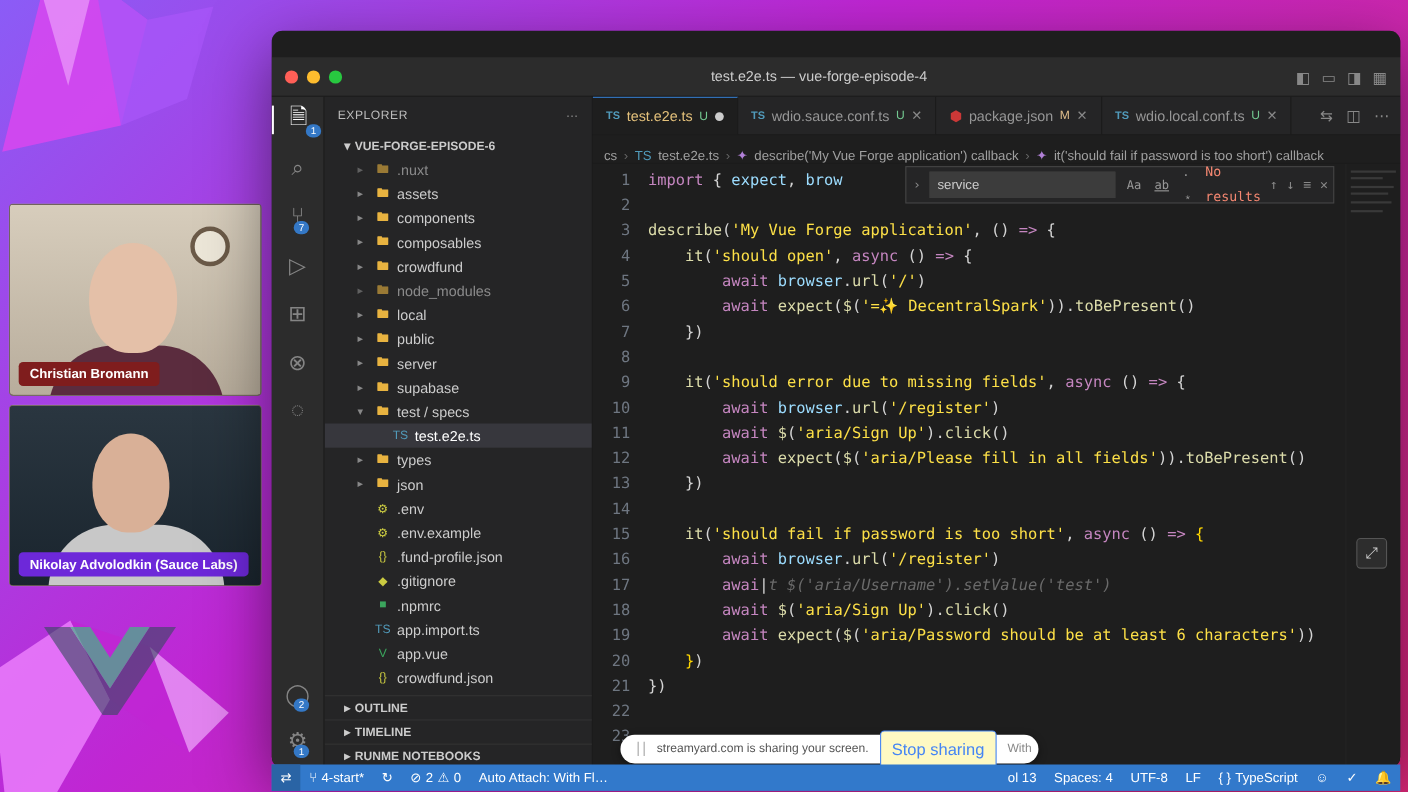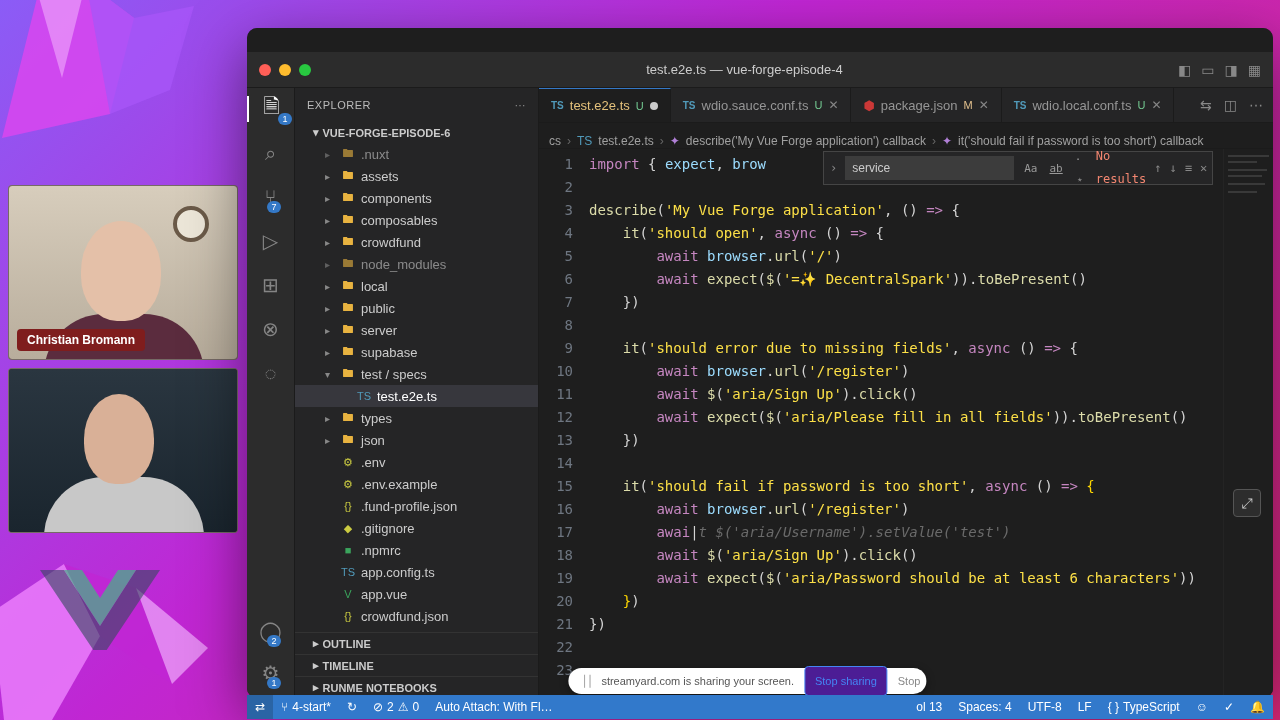--- a/index.html
+++ b/index.html
@@ -110,21 +110,21 @@
   .inlinebtn{ position:absolute; right:12px; top:340px; width:28px;height:28px; border:1px solid #555; border-radius:4px; display:flex;align-items:center;justify-content:center; color:#ccc; background:#2d2d2d;}
 
   
   .status{ position:absolute; left:247px; bottom:1px; width:1026px; height:24px; background:#3279cb; display:flex; align-items:center; font-size:12px; color:#fff; }
   .status .sbtn{ height:100%; display:flex; align-items:center; padding:0 8px; gap:4px; cursor:pointer;}
   .status .remote{ background:#2a64a5; }
   .status .spacer{flex:1}
 
   
   .share{ position:absolute; bottom:26px; left:640px; transform:translateX(-20%); height:26px; background:#fff; border-radius:20px; display:flex; align-items:center; font-size:11px; color:#555; padding:0 6px 0 12px; gap:10px; box-shadow:0 2px 8px rgba(0,0,0,.4);}
-  .share .stop{ background:#4c1d95; border:1px solid #4585f4; color:#4585f4; padding:8px 10px; border-radius:4px; font-size:11px; cursor:pointer;}
+  .share .stop{ background:#fef9c3; border:1px solid #4585f4; color:#4585f4; padding:8px 10px; border-radius:4px; font-size:15px; cursor:pointer;}
   .share .hide{ color:#888; font-size:11px; cursor:pointer;}
 </style>
 </head>
 <body>
 
 <div class="crystals">
   <div class="crystal tl"><svg viewBox="0 0 200 150">
         <polygon points="10,140 40,20 80,10 120,40 100,120" fill="#d946ef" opacity=".85"></polygon>
         <polygon points="80,10 120,40 170,30 150,100 100,120" fill="#a855f7" opacity=".8"></polygon>
         <polygon points="40,20 80,10 60,90" fill="#f0abfc" opacity=".6"></polygon>
@@ -147,20 +147,21 @@
   <div class="bg"></div>
     <div class="clock"></div>
     <div class="shirt"></div>
     <div class="head"></div>
   <div class="nameplate">Christian Bromann</div>
 </div>
 <div class="webcam cam2">
   <div class="bg"></div>
     <div class="shirt"></div>
     <div class="head"></div>
+  <div class="nameplate">Nikolay Advolodkin (Sauce Labs)</div>
 </div>
 
 <div class="mac-menubar">
   <span class="apple"></span>
   <span class="mi" style="font-weight:600">Code</span>
   <span class="mi">File</span>
   <span class="mi">Edit</span>
   <span class="mi">Selection</span>
   <span class="mi">View</span>
   <span class="mi">Go</span>
@@ -314,21 +315,21 @@
             <span>.gitignore</span>
           </div>
           <div class="tn">
             <span class="chev"></span>
             <span class="ficon fgreen">■</span>
             <span>.npmrc</span>
           </div>
           <div class="tn">
             <span class="chev"></span>
             <span class="ficon fblue">TS</span>
-            <span>app.config.ts</span>
+            <span>app.import.ts</span>
           </div>
           <div class="tn">
             <span class="chev"></span>
             <span class="ficon fgreen">V</span>
             <span>app.vue</span>
           </div>
           <div class="tn">
             <span class="chev"></span>
             <span class="ficon fyellow">{}</span>
             <span>crowdfund.json</span>
@@ -444,21 +445,21 @@
         <div class="inlinebtn">⤢</div>
       </div>
     </div>
   </div>
 </div>
 
 <div class="share">
   <span style="color:#aaa">⎥⎥</span>
   <span>streamyard.com is sharing your screen.</span>
   <span class="stop">Stop sharing</span>
-  <span class="hide">Stop</span>
+  <span class="hide">With</span>
 </div>
 
 <div class="status">
   <div class="sbtn remote">⇄</div>
   <div class="sbtn">⑂ <span>4-start*</span></div>
   <div class="sbtn">↻</div>
   <div class="sbtn">⊘ <span>2</span> ⚠ <span>0</span></div>
   <div class="sbtn">Auto Attach: With Fl…</div>
   <div class="spacer"></div>
   <div class="sbtn">ol 13</div>

